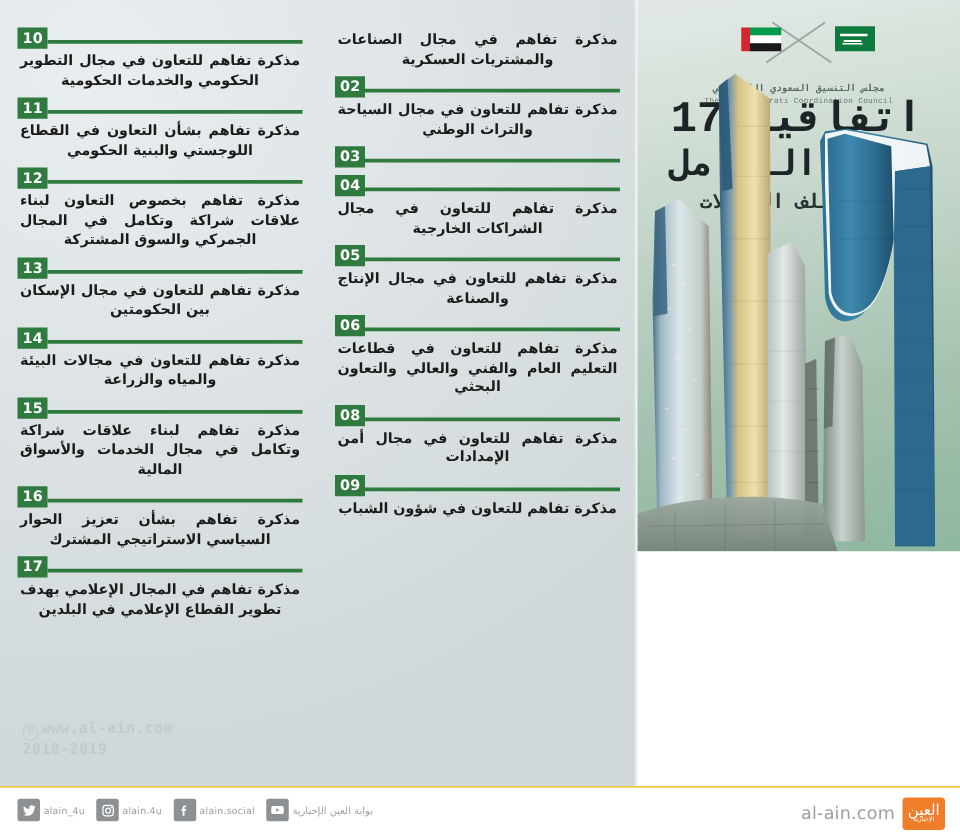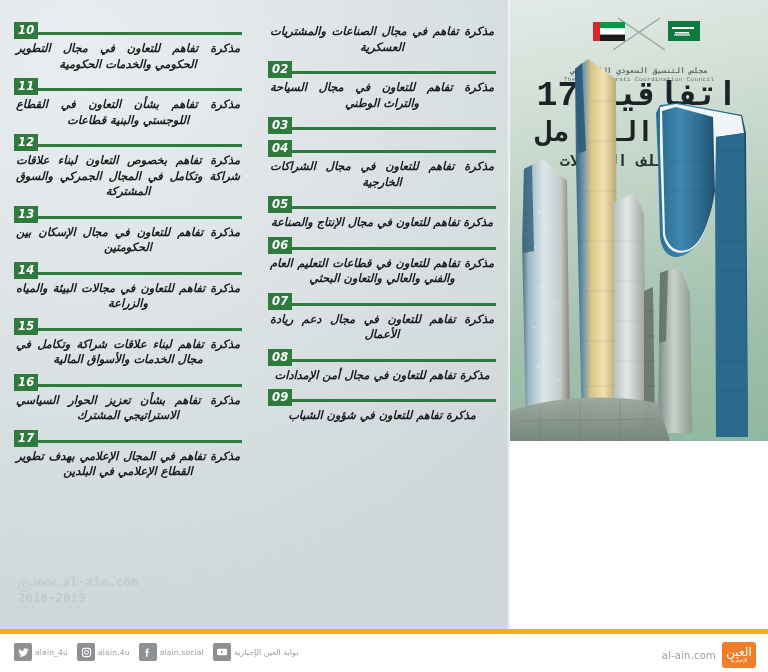--- a/index.html
+++ b/index.html
@@ -33,21 +33,21 @@
     font-family: Liberation Mono, monospace;
   }
 
   
   .col {
     position: absolute; top: 22px; width: 228px;
   }
   .col-right { right: 14px; }   
   .col-left  { right: 268px; }  
 
-  .item { position: relative; margin-bottom: 6px; font-style: italic; }
+  .item { position: relative; margin-bottom: 6px; }
   .rule-row {
     display: flex; align-items: center; justify-content: flex-start;
     gap: 0; height: 17px;
   }
   .rule {
     flex: 1 1 auto; height: 3px; background: #2f7a3f;
     margin-left: 0; margin-right: 0; align-self: flex-end;
     margin-bottom: 4px;
   }
   .badge {
@@ -117,21 +117,21 @@
   .watermark .c-mark {
     display: inline-block; width: 13px; height: 13px;
     border: 1.4px solid #c2cacd; border-radius: 50%;
     font-size: 9px; line-height: 11px; text-align: center;
     margin-left: 0; margin-right: 2px; vertical-align: -2px;
   }
 
   
   .footer {
     position: absolute; left: 0; top: 629px; width: 768px; height: 43px;
-    background: #ffffff; border-top: 5px solid #eab308;
+    background: #ffffff; border-top: 1px solid #eab308;
   }
   .social {
     position: absolute; left: 14px; top: 9px;
     display: flex; flex-direction: row; align-items: center; gap: 9px;
     direction: ltr;
   }
   .soc { display: flex; align-items: center; gap: 3px; }
   .soc-ic {
     width: 18px; height: 18px; background: #8d9194; border-radius: 2px;
     display: flex; align-items: center; justify-content: center;
@@ -140,21 +140,21 @@
   .soc-label {
     font-size: 7.5px; color: #9aa0a3; letter-spacing: .2px;
     font-family: "DejaVu Sans", "Liberation Sans", sans-serif;
   }
   .soc-label.ar { direction: rtl; font-size: 8px; text-align: right; }
 
   .brand {
     position: absolute; right: 12px; top: 8px;
     display: flex; align-items: center; gap: 6px; direction: ltr;
   }
-  .brand-url { font-size: 10px; color: #9aa0a3; letter-spacing: .2px; }
+  .brand-url { font-size: 14px; color: #9aa0a3; letter-spacing: .2px; }
   .brand-logo {
     width: 34px; height: 26px; background: #f07d2a; border-radius: 3px;
     display: flex; flex-direction: column; align-items: center;
     justify-content: center; color: #fff; direction: rtl;
   }
   .brand-logo .b1 { font-size: 12px; font-weight: normal; line-height: 10px; }
   .brand-logo .b2 { font-size: 5px; line-height: 7px; }
 </style>
 </head>
 <body>
@@ -197,27 +197,20 @@
       <div class="item">
         <div class="rule-row">
           <div class="rule"></div>
           <div class="badge">06</div>
         </div>
         <div class="item-text">مذكرة تفاهم للتعاون في قطاعات التعليم العام والفني والعالي والتعاون البحثي</div>
       </div>
       <div class="item">
         <div class="rule-row">
           <div class="rule"></div>
-          <div class="badge">07</div>
-        </div>
-        <div class="item-text">مذكرة تفاهم للتعاون في مجال دعم ريادة الأعمال</div>
-      </div>
-      <div class="item">
-        <div class="rule-row">
-          <div class="rule"></div>
           <div class="badge">08</div>
         </div>
         <div class="item-text">مذكرة تفاهم للتعاون في مجال أمن الإمدادات</div>
       </div>
       <div class="item">
         <div class="rule-row">
           <div class="rule"></div>
           <div class="badge">09</div>
         </div>
         <div class="item-text">مذكرة تفاهم للتعاون في شؤون الشباب</div>
@@ -230,21 +223,21 @@
           <div class="rule"></div>
           <div class="badge">10</div>
         </div>
         <div class="item-text">مذكرة تفاهم للتعاون في مجال التطوير الحكومي والخدمات الحكومية</div>
       </div>
       <div class="item">
         <div class="rule-row">
           <div class="rule"></div>
           <div class="badge">11</div>
         </div>
-        <div class="item-text">مذكرة تفاهم بشأن التعاون في القطاع اللوجستي والبنية قطاعات</div>
+        <div class="item-text">مذكرة تفاهم بشأن التعاون في القطاع اللوجستي والبنية الحكومي</div>
       </div>
       <div class="item">
         <div class="rule-row">
           <div class="rule"></div>
           <div class="badge">12</div>
         </div>
         <div class="item-text">مذكرة تفاهم بخصوص التعاون لبناء علاقات شراكة وتكامل في المجال الجمركي والسوق المشتركة</div>
       </div>
       <div class="item">
         <div class="rule-row">

